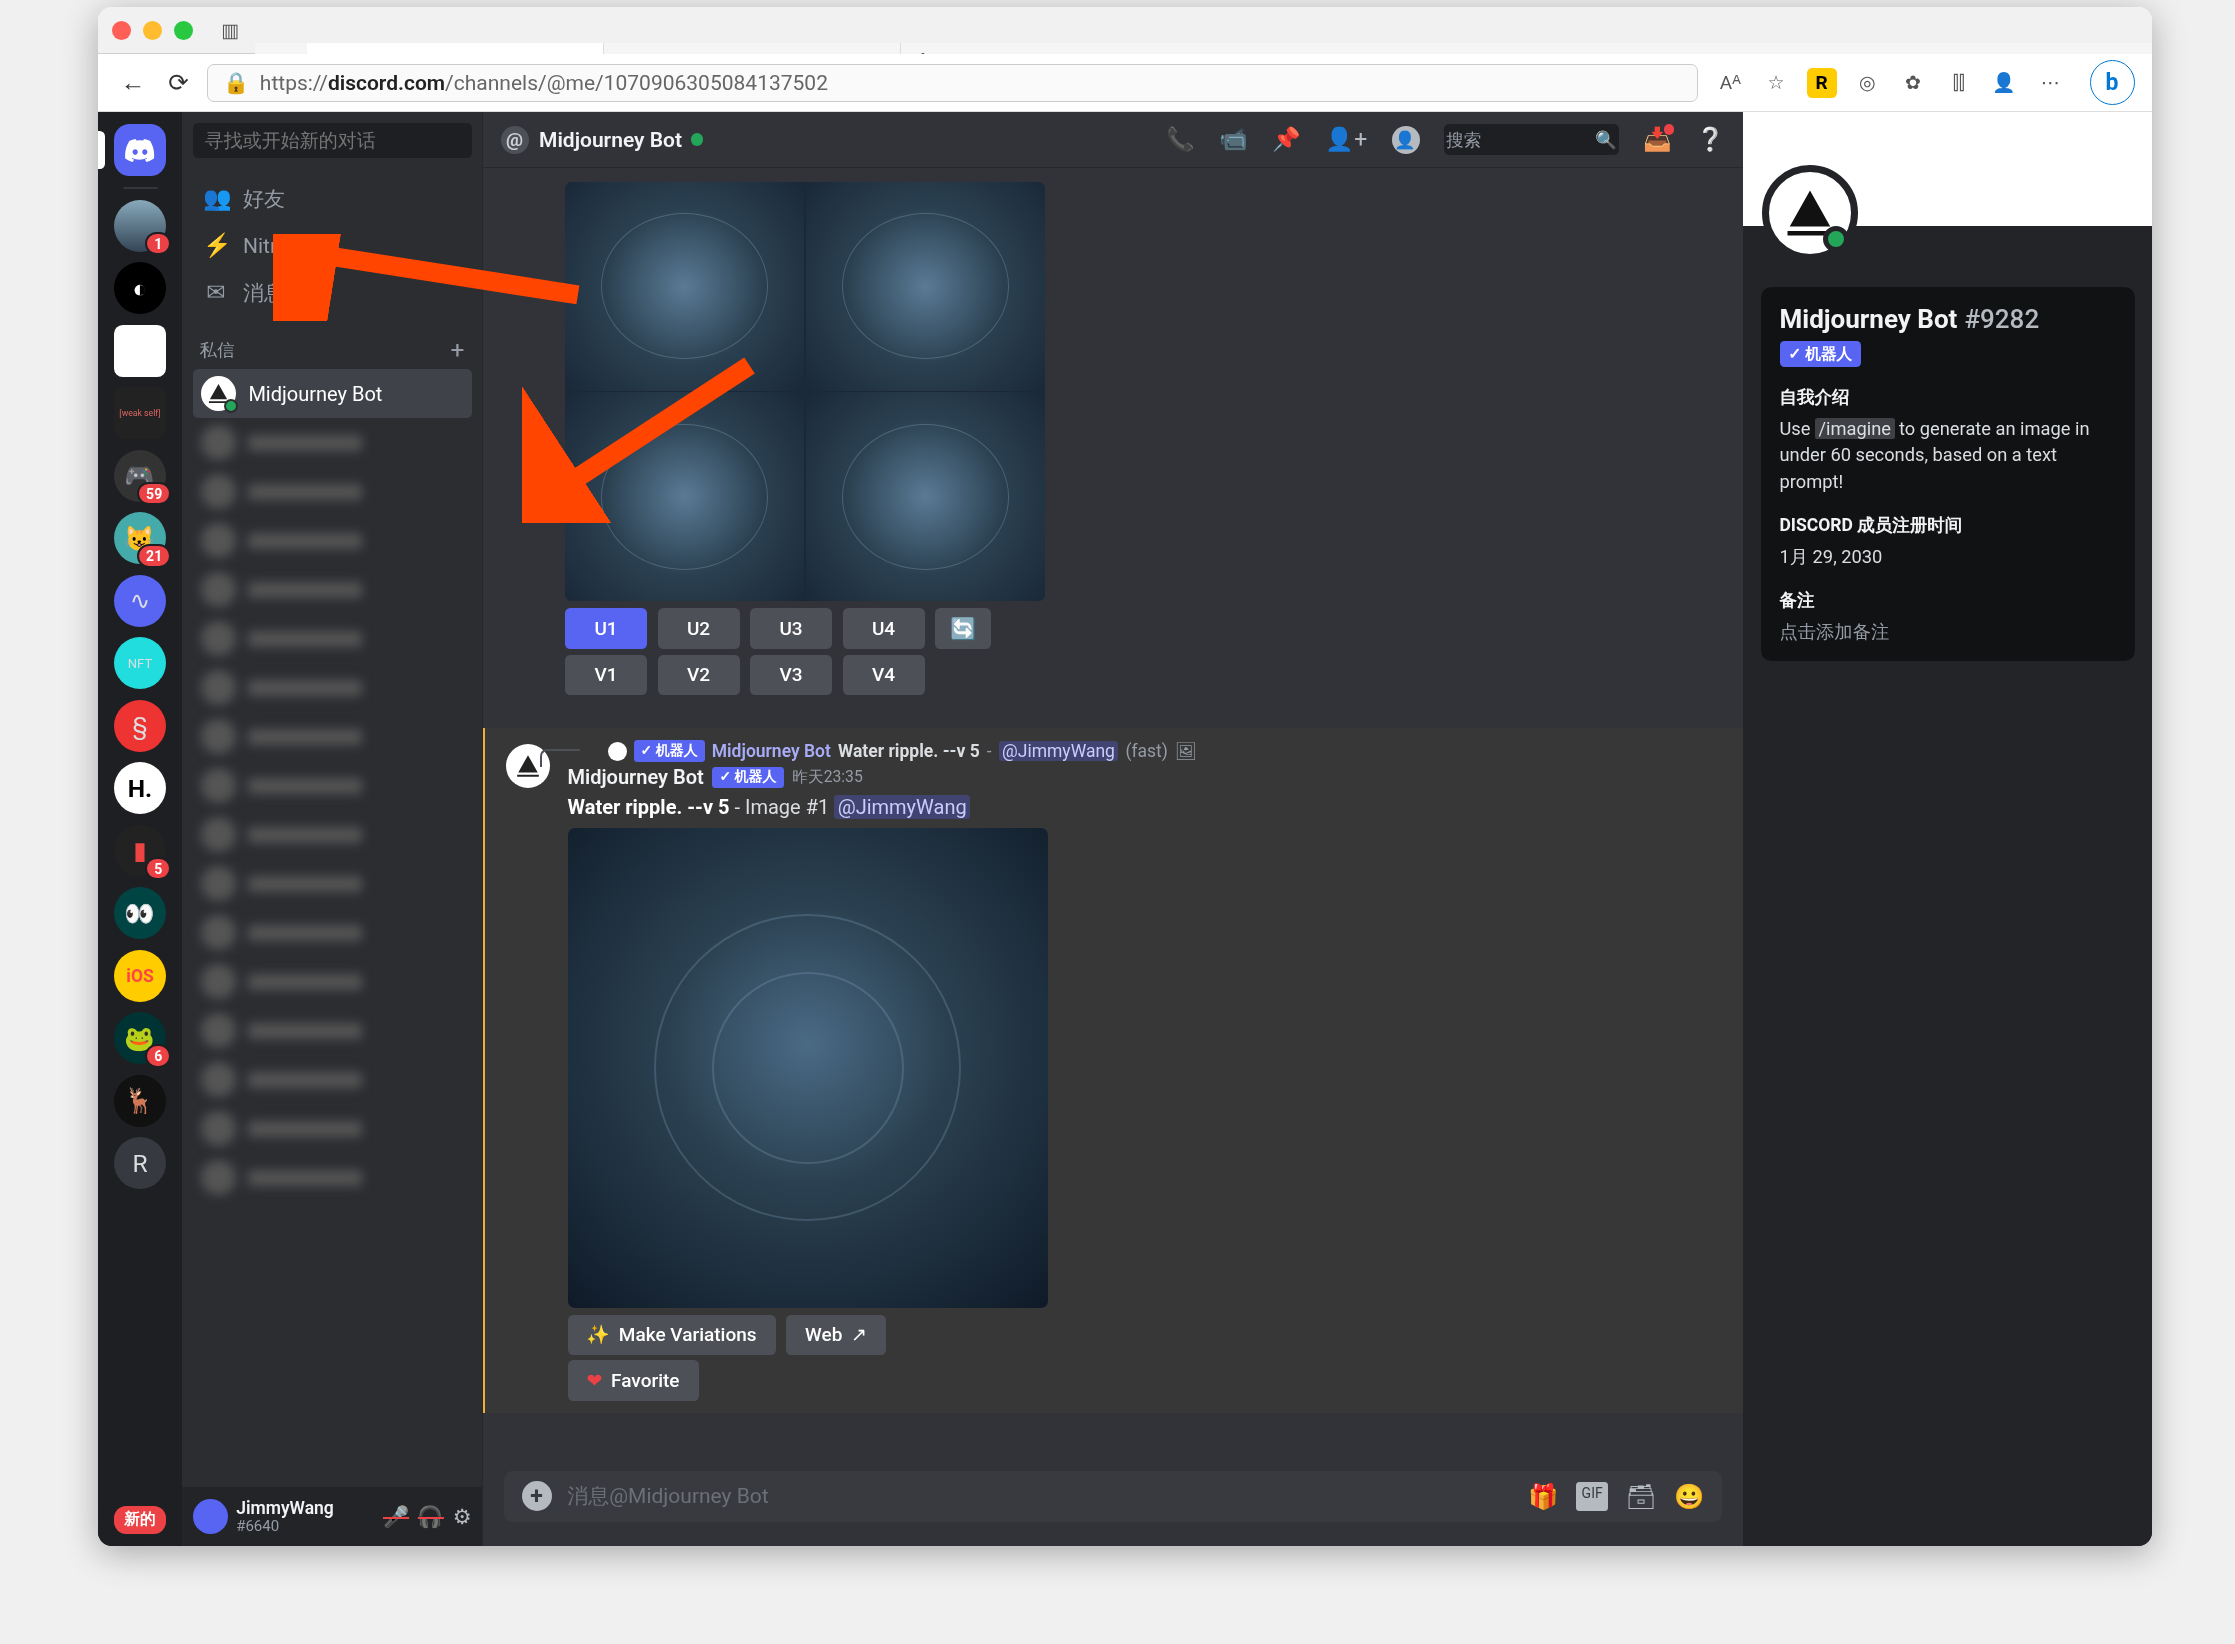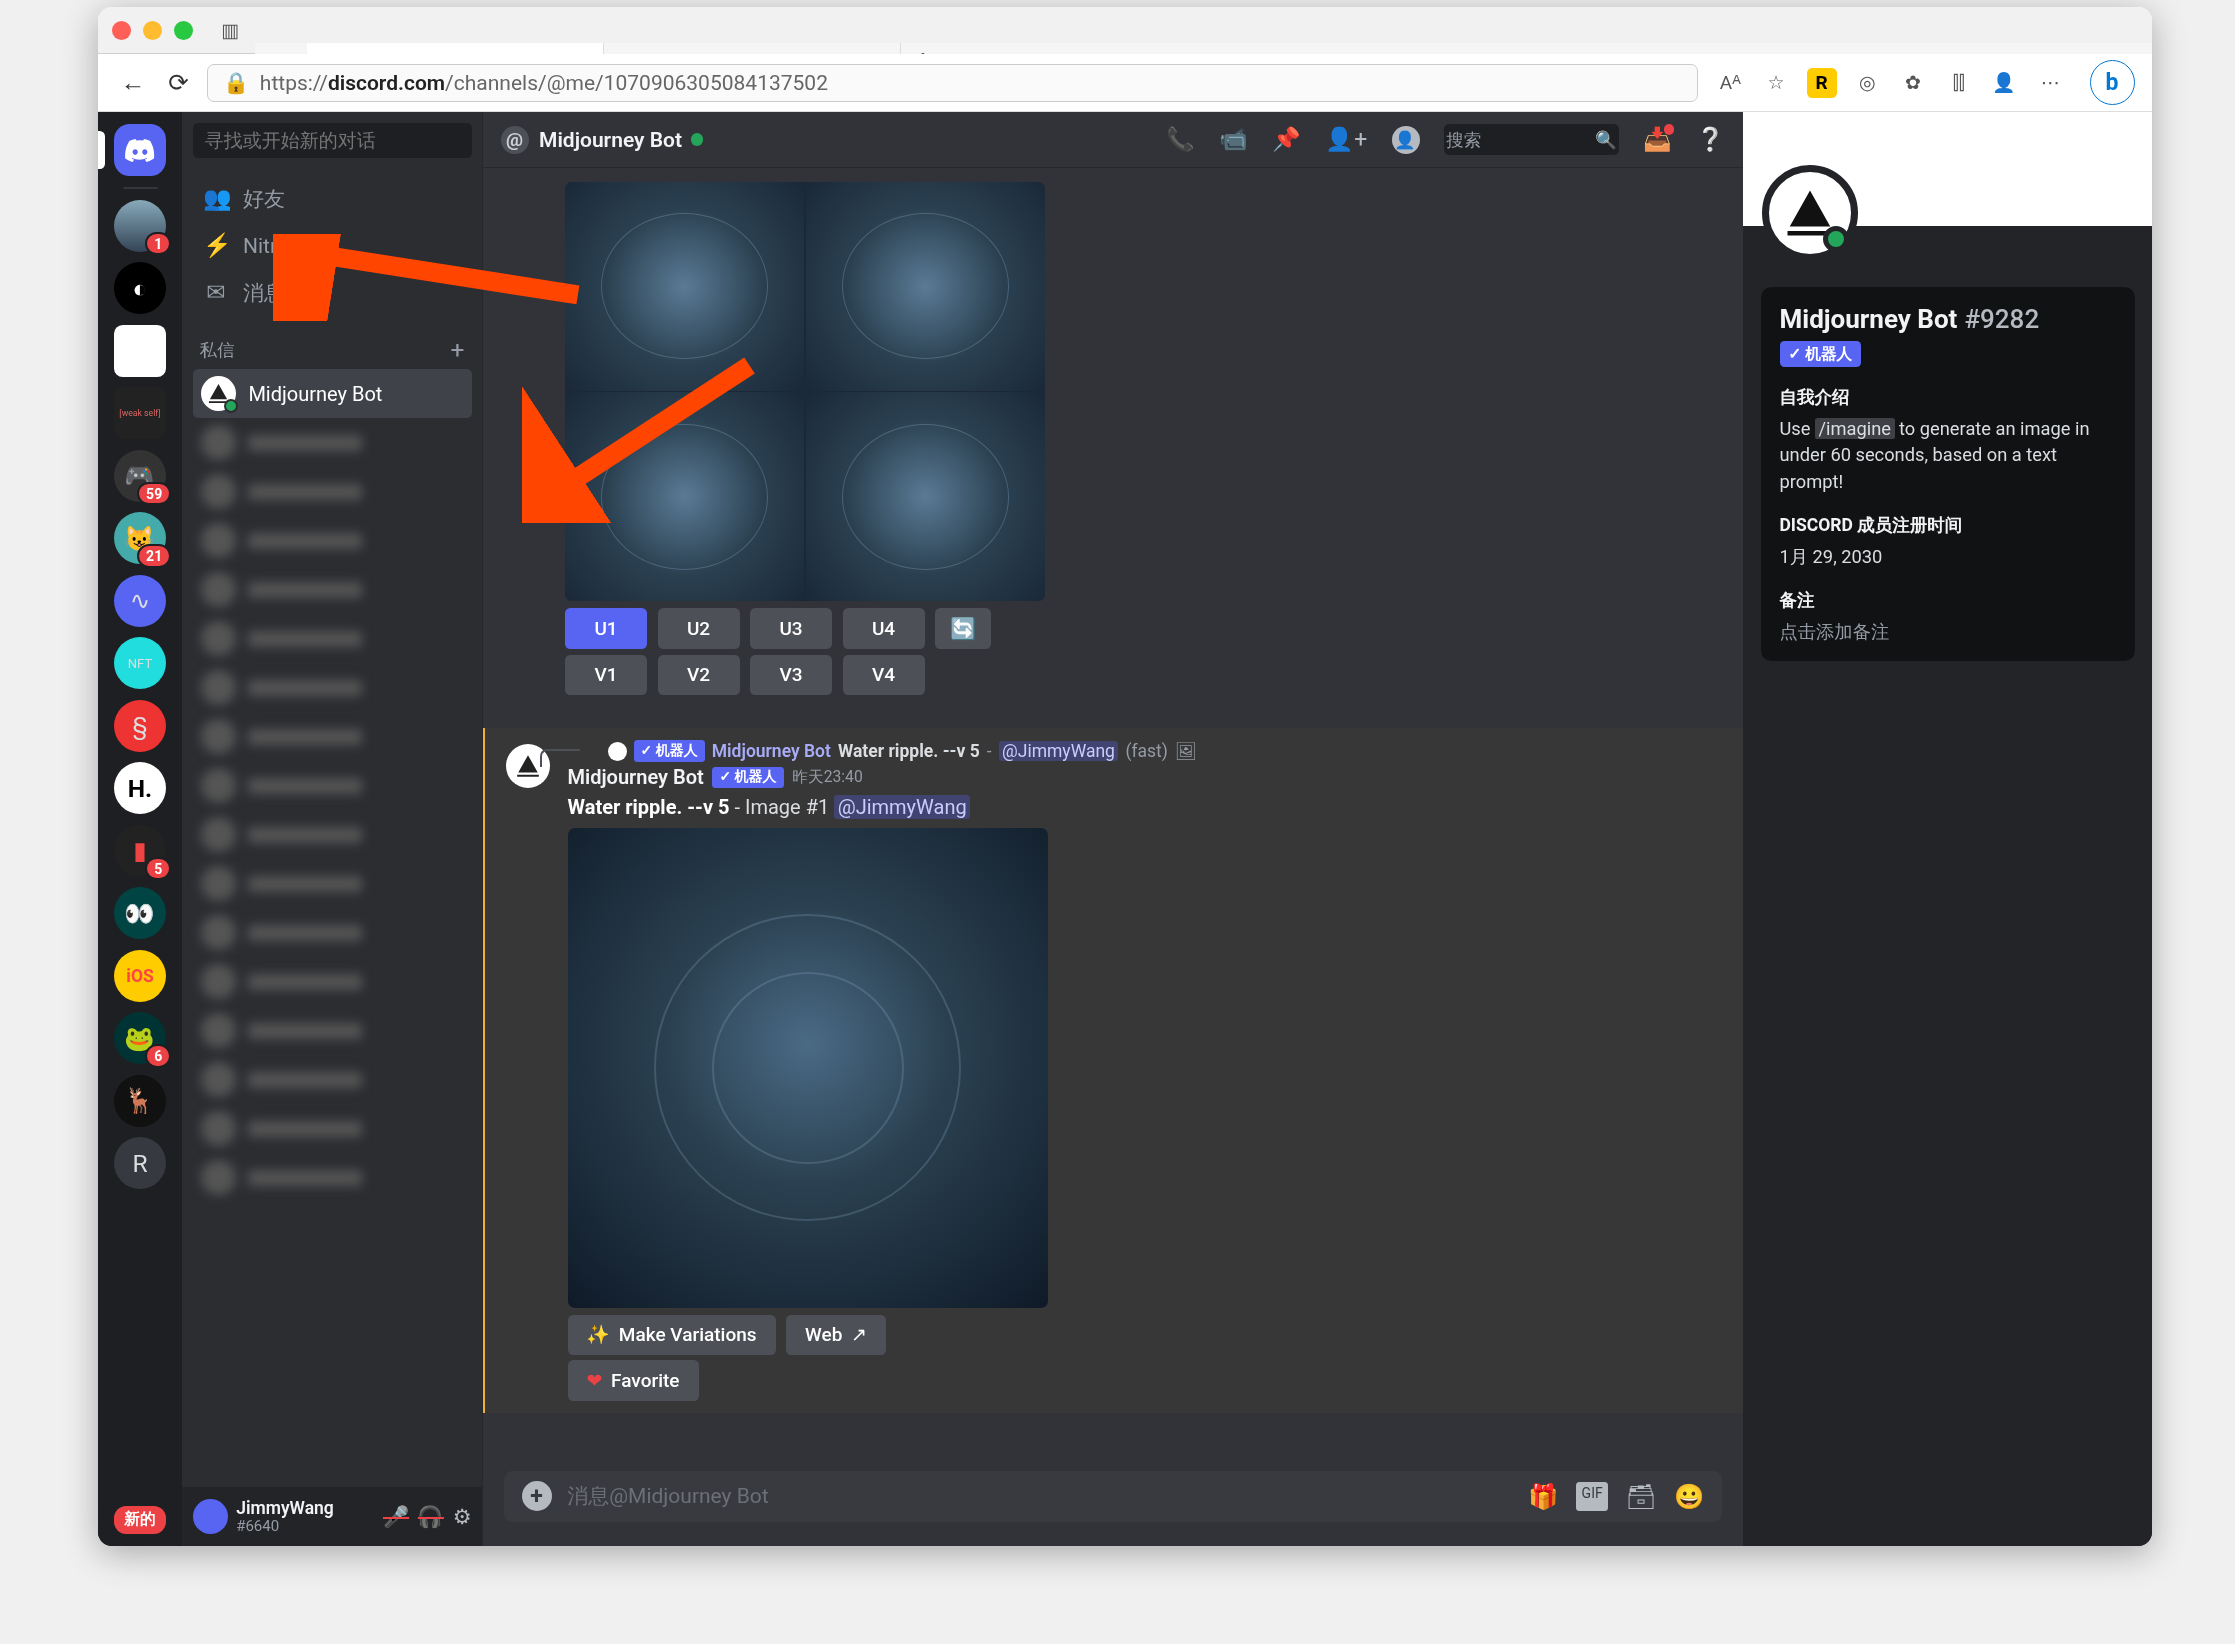--- a/index.html
+++ b/index.html
@@ -373,21 +373,21 @@
               <span style="color:#a8abf5;font-weight:600;">Midjourney Bot</span>
               <b style="color:#dbdee1;">Water ripple. --v 5</b>
               <span style="color:#949ba4;">-</span>
               <span class="mention">@JimmyWang</span>
               <span>(fast)</span>
               <span>🖼</span>
             </div>
             <div class="msg-header">
               <span class="msg-author">Midjourney Bot</span>
               <span class="bot-badge">✓ 机器人</span>
-              <span class="msg-time">昨天23:40</span>
+              <span class="msg-time">昨天23:35</span>
             </div>
             <div class="msg-text">
               <b>Water ripple. --v 5</b><span> - Image #1 </span><span class="mention">@JimmyWang</span>
             </div>
             <div class="img-single"></div>
             <div class="btn-row">
               <button class="btn wide">
                   <span>✨</span>
                   <span>Make Variations</span>
                 </button>

